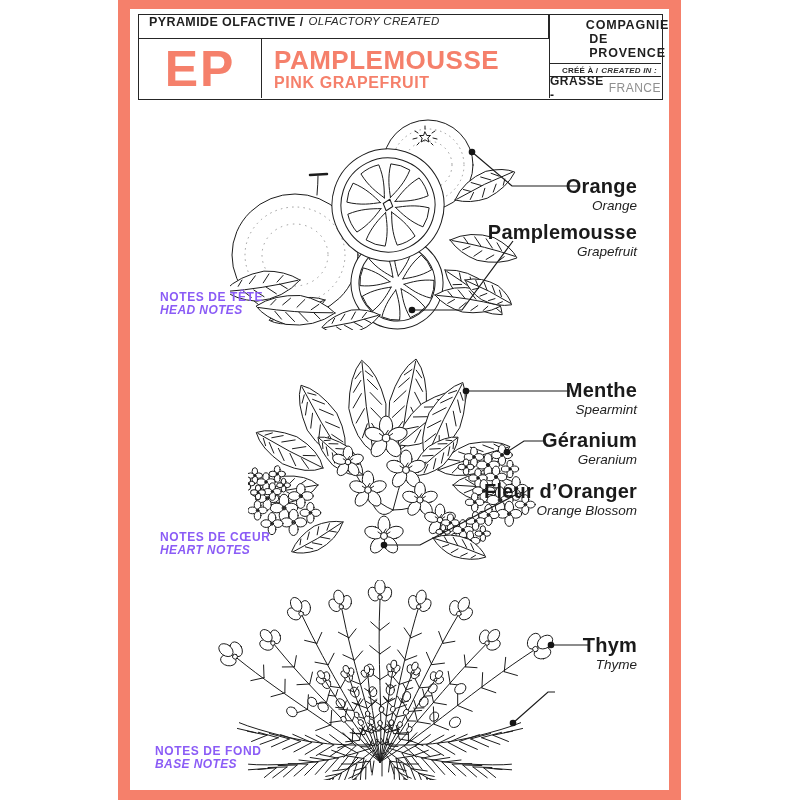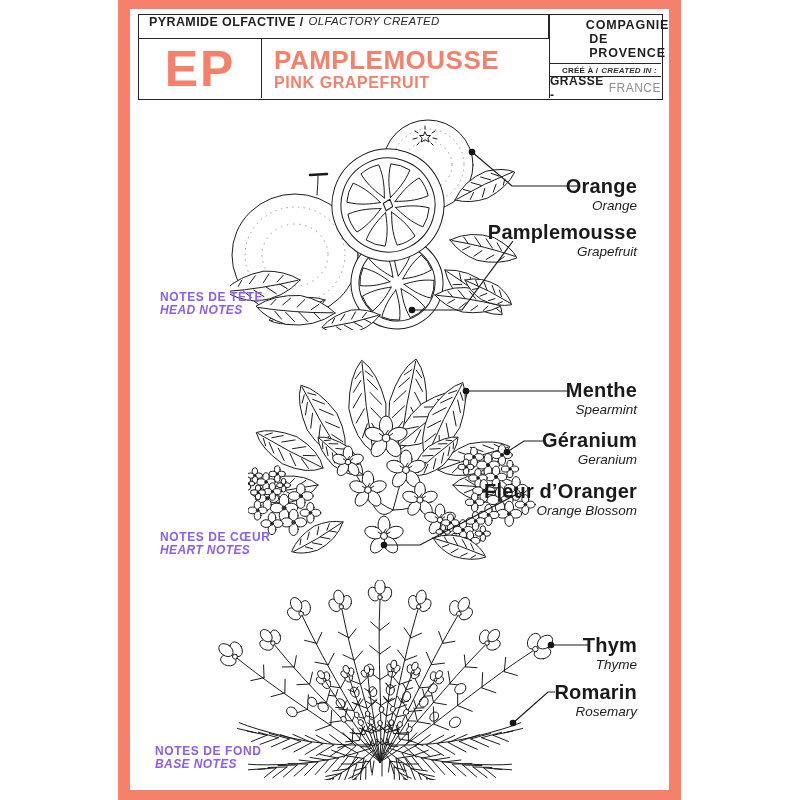--- a/index.html
+++ b/index.html
@@ -324,18 +324,14 @@
     <div class="note-en">Orange Blossom</div>
   </div>
   <div class="note n-geranium">
     <div class="note-fr">Géranium</div>
     <div class="note-en">Geranium</div>
   </div>
   <div class="note n-thym">
     <div class="note-fr">Thym</div>
     <div class="note-en">Thyme</div>
   </div>
-  <div class="note n-romarin">
-    <div class="note-fr">Romarin</div>
-    <div class="note-en">Rosemary</div>
-  </div>
 
 </div>
 
 </body></html>

